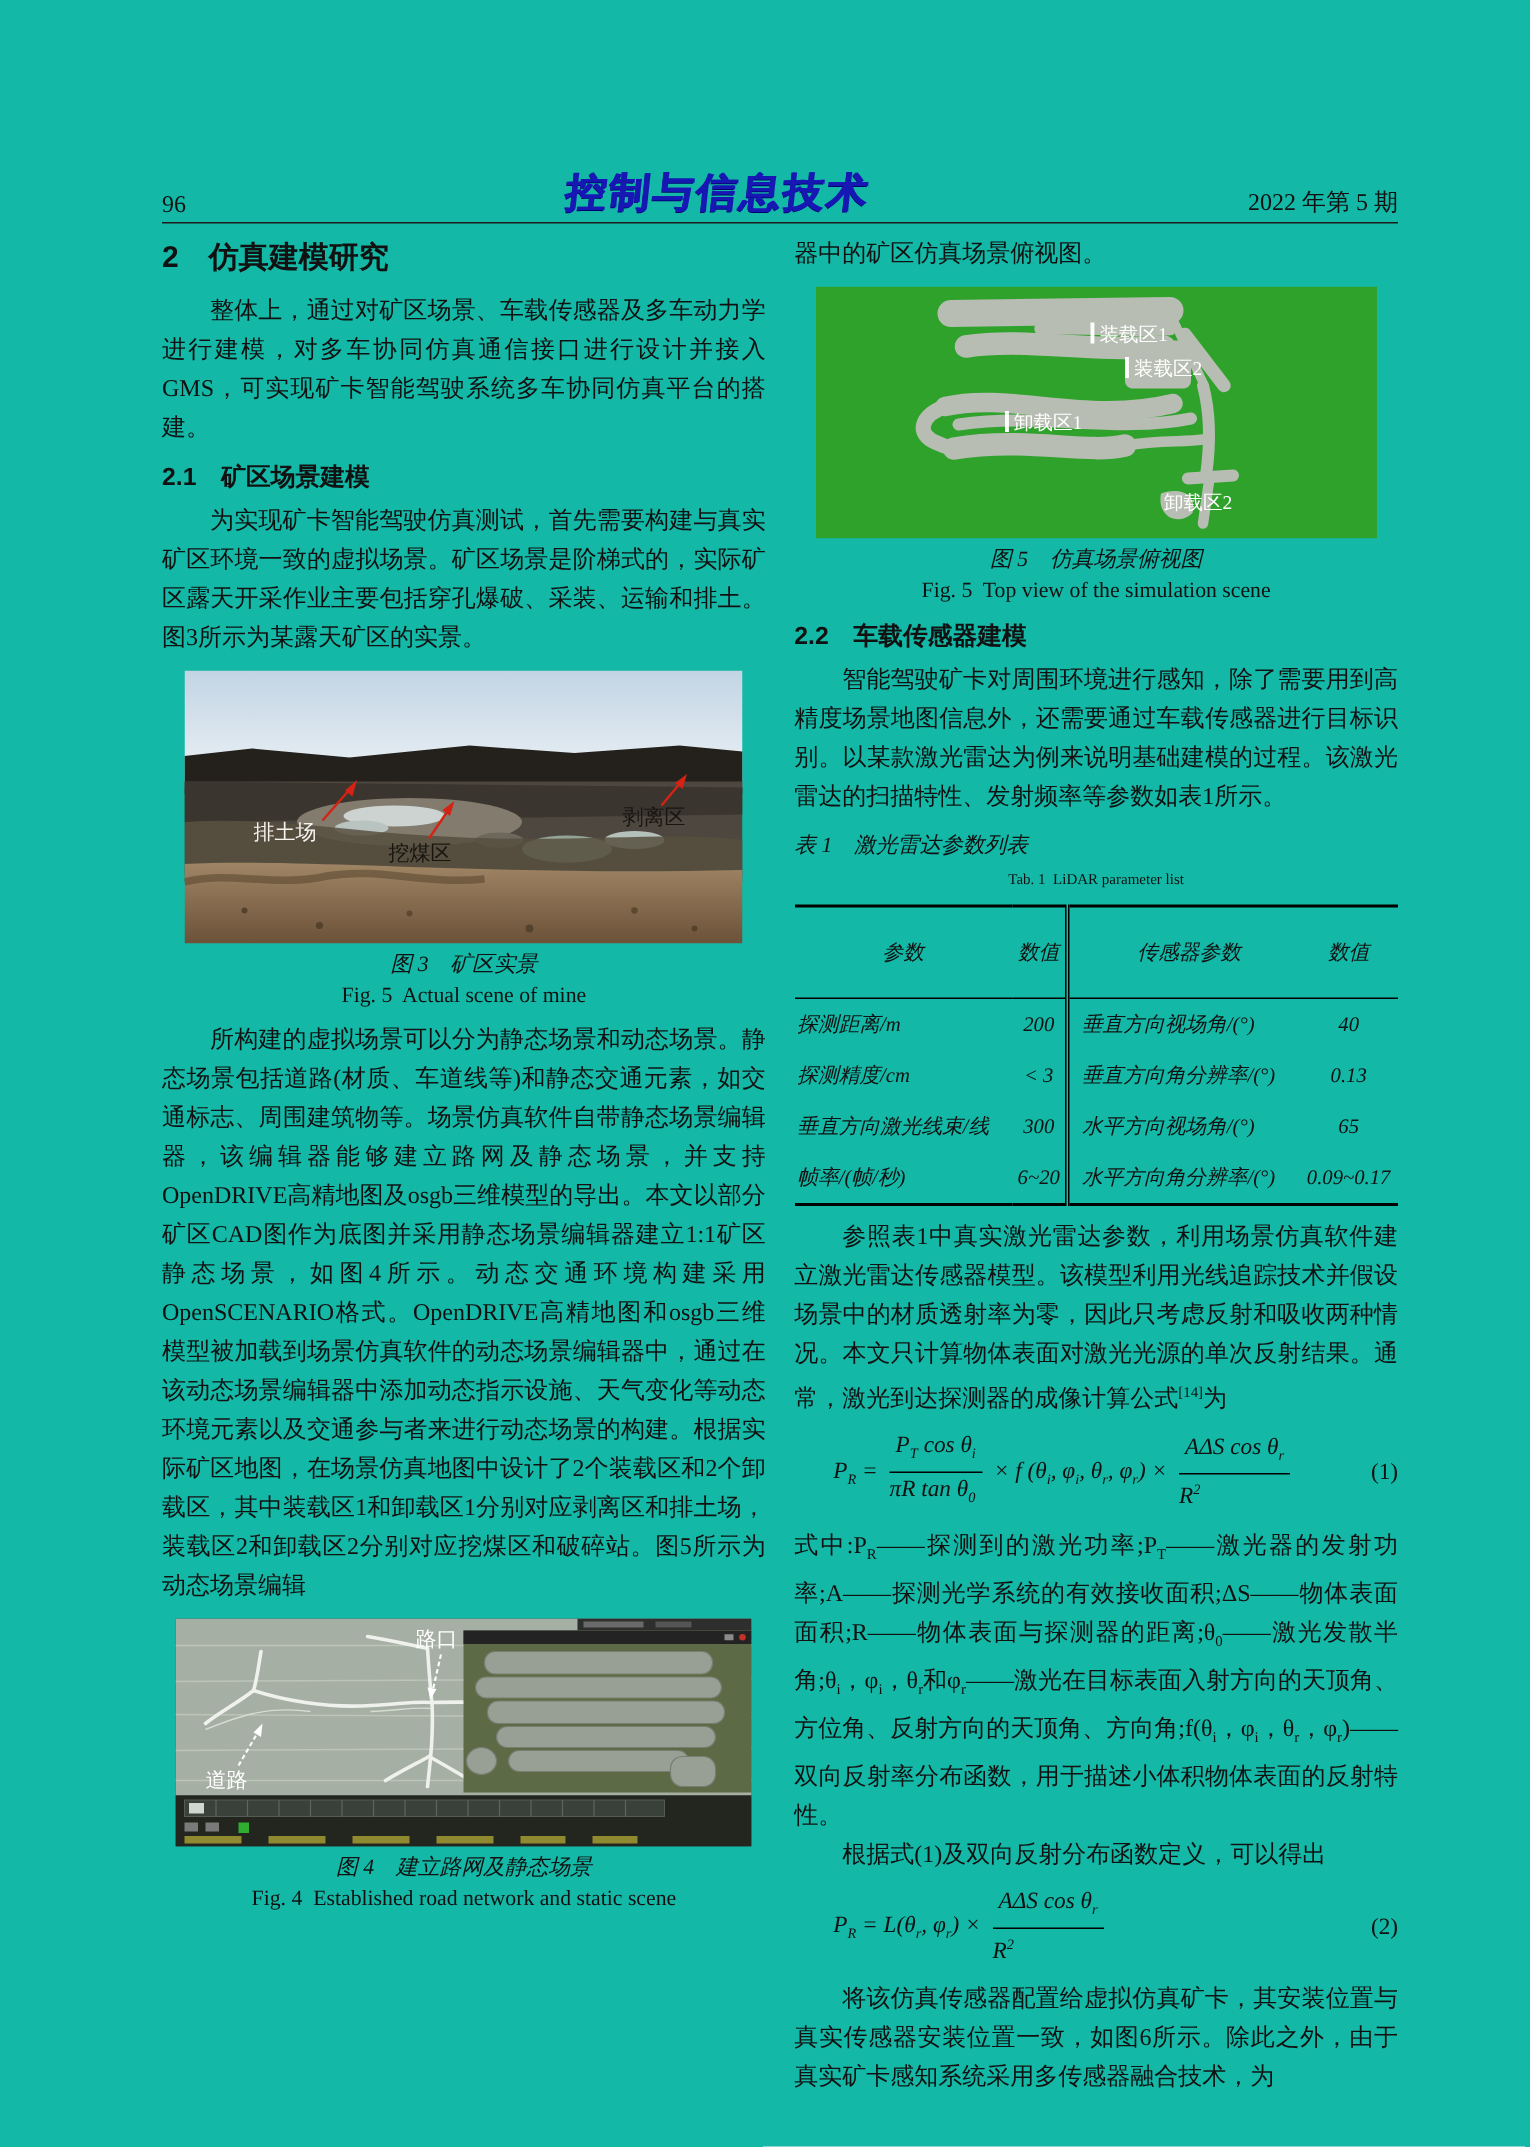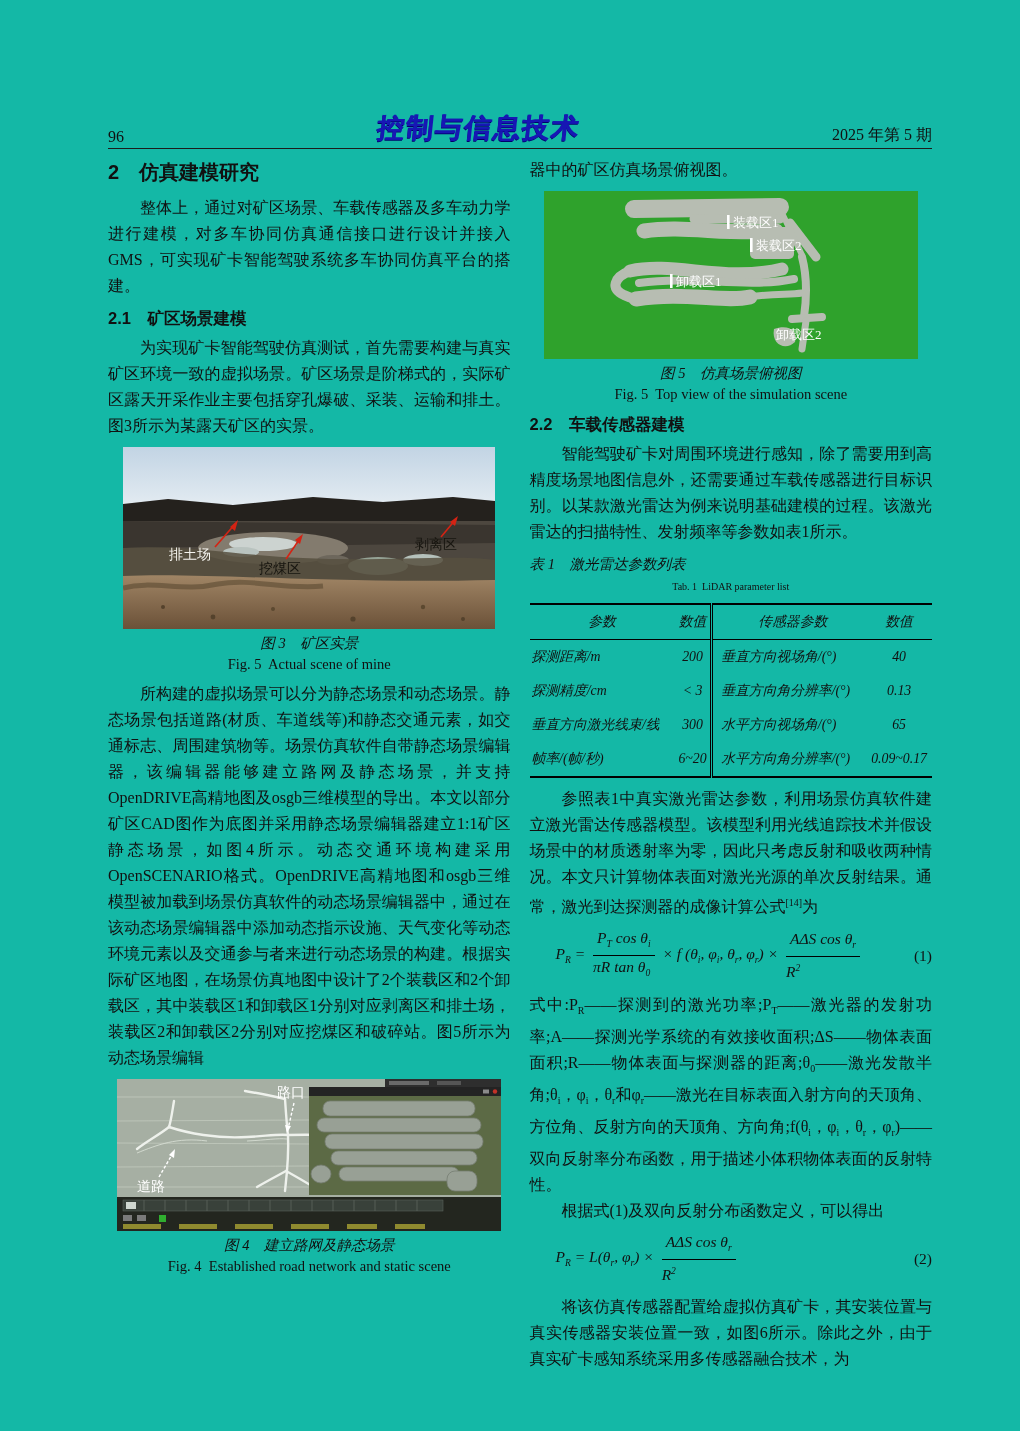--- a/index.html
+++ b/index.html
@@ -23,21 +23,21 @@
   figure{margin:8px 0 6px 0;text-align:center;}
   .figbox{display:block;margin:0 auto;border:0;}
   .cap-zh{font-size:14.5px;line-height:21px;margin-top:4px;font-style:italic;}
   .cap-en{font-size:14.5px;line-height:21px;white-space:pre-wrap;}
   svg text{font-family:"Liberation Serif","DejaVu Serif",serif;}
   
   .tbl-title-zh{text-align:left;font-size:14.5px;font-style:italic;margin-top:8px;line-height:22px;}
   .tbl-title-en{text-align:center;font-size:10px;white-space:pre-wrap;line-height:24px;margin-bottom:4px;}
   table.param-table{width:100%;border-collapse:collapse;font-size:13.8px;font-style:italic;
         border-top:2px solid #000;border-bottom:2px solid #000;margin-bottom:8px;}
-  table.param-table th{font-weight:normal;text-align:center;border-bottom:1.2px solid #000;padding:4px 2px;}
+  table.param-table th{font-weight:normal;text-align:center;border-bottom:1.2px solid #000;padding:17px 2px;}
   table.param-table td{padding:4px 2px;}
   table.param-table td:nth-child(1),table.param-table td:nth-child(3){text-align:left;}
   table.param-table td:nth-child(2),table.param-table td:nth-child(4){text-align:center;}
   table.param-table th:nth-child(3),table.param-table td:nth-child(3){border-left:3px double #000;padding-left:8px;}
   
   .equation{display:flex;align-items:center;font-size:15.5px;font-style:italic;margin:8px 0;padding-left:26px;}
   .equation .eq-no{margin-left:auto;font-style:normal;}
   .frac{display:inline-block;text-align:left;vertical-align:middle;margin:0 4px;}
   .frac .num{display:block;border-bottom:1.1px solid #000;padding:0 4px 1px 4px;line-height:20px;}
   .frac .den{display:block;padding-top:1px;line-height:20px;}
@@ -45,21 +45,21 @@
   sup{font-size:0.62em;}
 </style>
 </head>
 <body>
 
 <div class="page">
 
   <div class="hdr">
     <span class="page-no">96</span>
     <span class="logo">控制与信息技术</span>
-    <span class="issue">2025 年第 5 期</span>
+    <span class="issue">2022 年第 5 期</span>
   </div>
   <div class="rule"></div>
 
   <div class="content">
 
     <div class="col">
       <div class="h-sec">2　仿真建模研究</div>
       <p class="para">整体上，通过对矿区场景、车载传感器及多车动力学进行建模，对多车协同仿真通信接口进行设计并接入GMS，可实现矿卡智能驾驶系统多车协同仿真平台的搭建。</p>
       <div class="h-sub">2.1　矿区场景建模</div>
       <p class="para">为实现矿卡智能驾驶仿真测试，首先需要构建与真实矿区环境一致的虚拟场景。矿区场景是阶梯式的，实际矿区露天开采作业主要包括穿孔爆破、采装、运输和排土。图3所示为某露天矿区的实景。</p>

